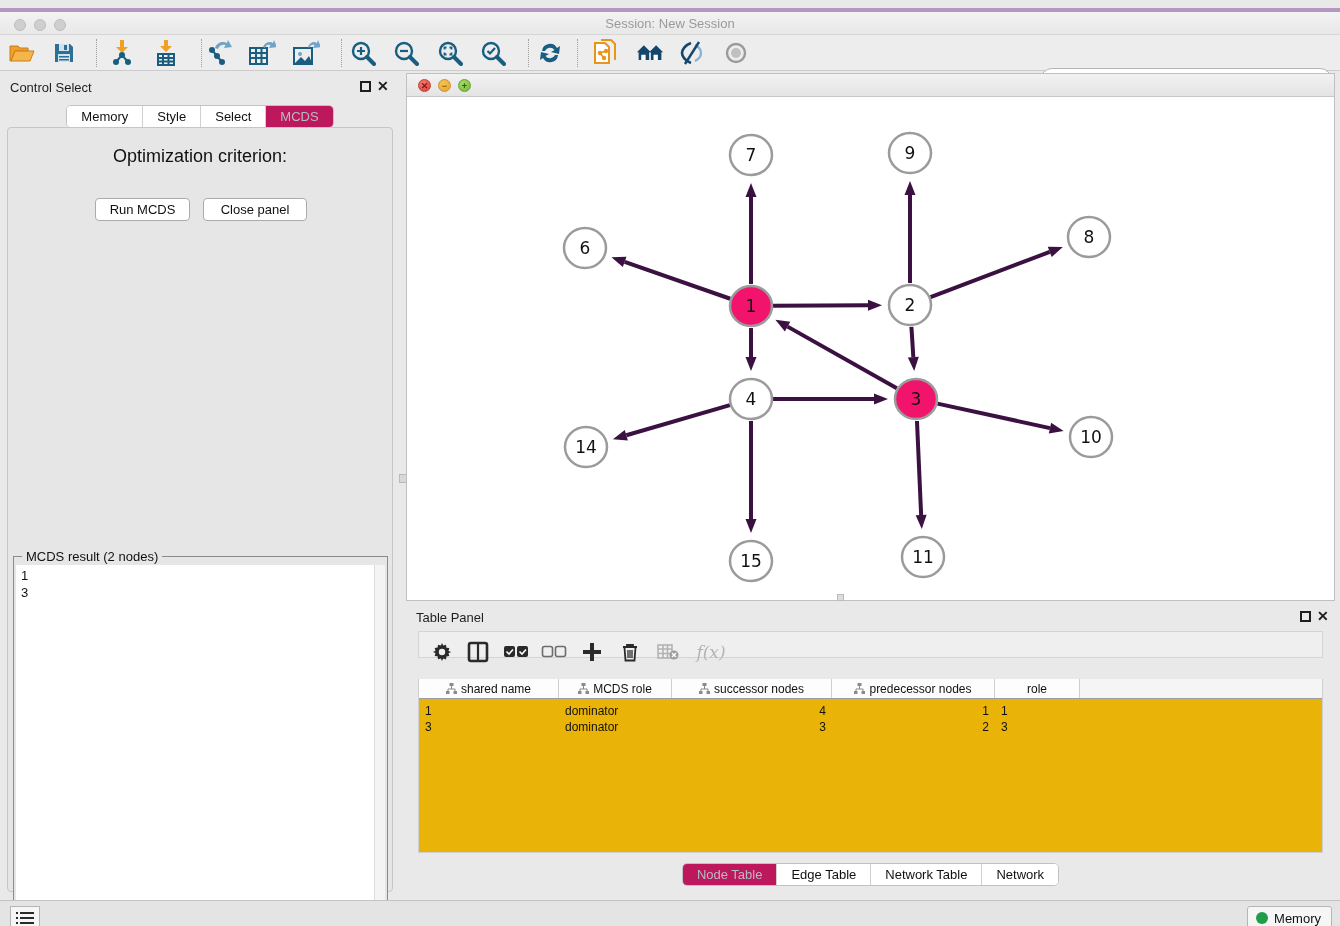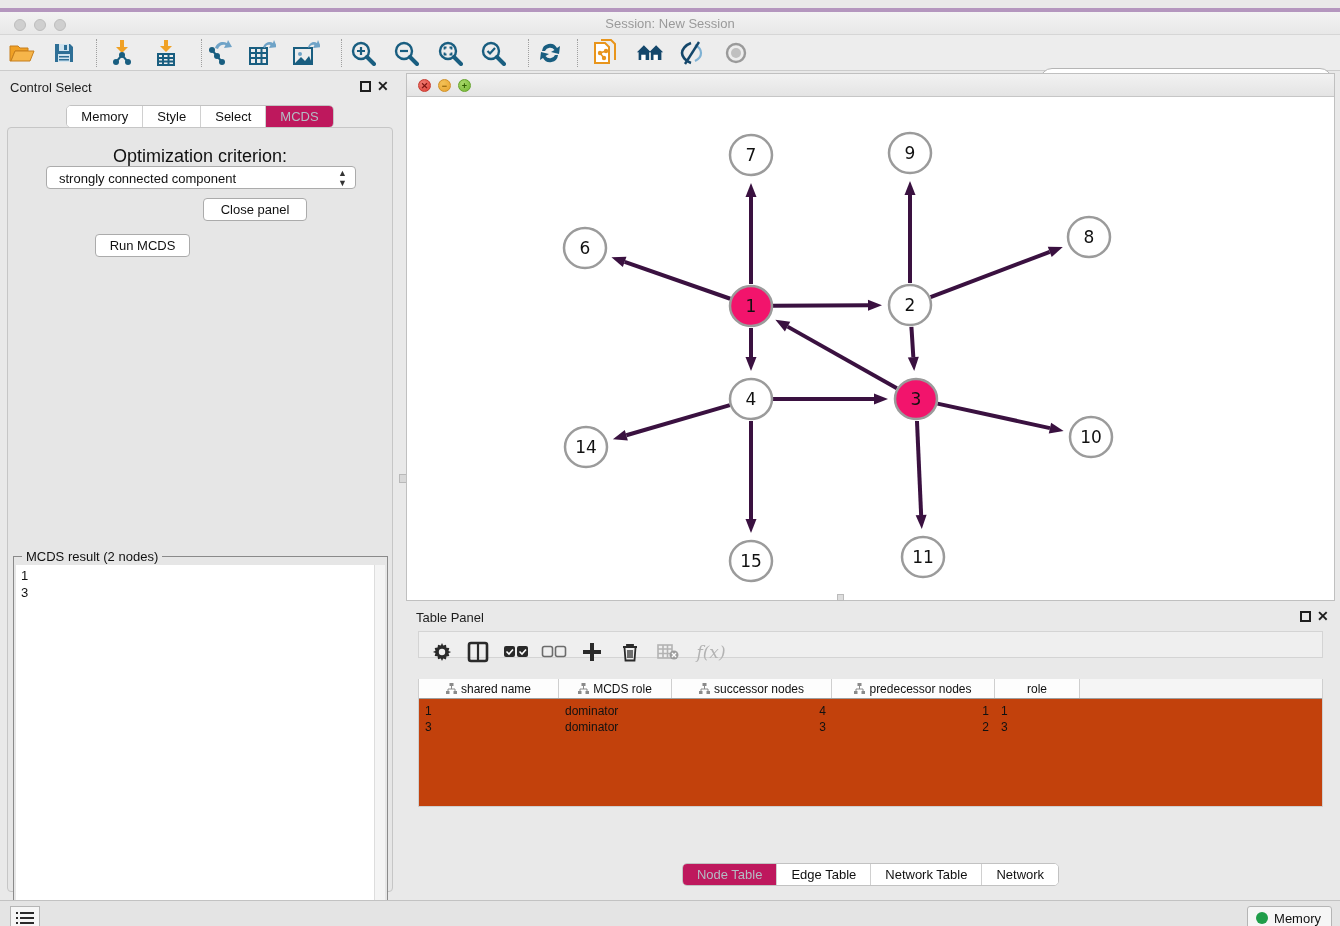--- a/index.html
+++ b/index.html
@@ -56,21 +56,21 @@
   .win-min { left:31px; background:radial-gradient(circle at 35% 30%, #f3c156, #e8a430); color:#8a5d00; border:1px solid #d09127; }
   .win-max { left:51px; background:radial-gradient(circle at 35% 30%, #a8d76a, #74b734); color:#2d5d00; border:1px solid #65a32c; }
   .net-canvas { position:absolute; left:0; top:23px; width:927px; height:503px; background:#ffffff; }
 
   
   .tpanel { position:absolute; left:406px; top:595px; width:929px; height:295px; background:#e9e9e9; }
   .tp-toolbar { position:absolute; left:12px; top:28px; width:905px; height:27px; background:#efefef; border:1px solid #d4d4d4; }
   .tp-ico { position:absolute; top:7px; display:flex; align-items:center; justify-content:center; width:26px; height:26px; cursor:pointer; }
   .tp-ico.disabled { cursor:default; }
   .fx { font-family:"DejaVu Serif", serif; font-style:italic; font-size:17px; color:#b3b3b3; }
-  .ttable { position:absolute; left:12px; top:76px; width:905px; height:128px; background:#c2410c; border:1px solid #cfcfcf; border-top:none; }
+  .ttable { position:absolute; left:12px; top:76px; width:905px; height:174px; background:#eab308; border:1px solid #cfcfcf; border-top:none; }
   .thead-row { position:absolute; left:0; top:0; height:20px; width:100%; border-bottom:1px solid #9e9e9e; background:#f5f5f5; }
   .th-cell { position:absolute; top:0; height:19px; border-right:1px solid #cfcfcf; background:#fdfdfd; font-size:12px; color:#111; display:flex; align-items:center; justify-content:center; gap:4px; }
   .trow { position:absolute; left:0; height:16px; width:100%; font-size:12px; color:#111; }
   .td-cell { position:absolute; top:0; height:16px; line-height:16px; padding:0 6px; }
   .td-right { text-align:right; }
   .tp-tabs { position:absolute; left:0; top:260px; width:100%; text-align:center; }
 
   
   .statusbar { position:absolute; left:0; top:892px; width:1340px; height:34px; background:#e4e4e4; border-top:1px solid #c2c2c2; }
   .sb-left-btn { position:absolute; left:10px; top:5px; width:30px; height:24px; background:#f6f6f6; border:1px solid #b5b5b5; display:flex; align-items:center; justify-content:center; cursor:pointer; }
@@ -239,25 +239,21 @@
     <div class="cp-tabs">
       <span class="seg" id="cp-seg">
           <span class="seg-tab">Memory</span>
           <span class="seg-tab">Style</span>
           <span class="seg-tab">Select</span>
           <span class="seg-tab active">MCDS</span>
         </span>
     </div>
     <div class="cp-body">
       <div class="opt-label">Optimization criterion:</div>
-      <div class="dropdown">
-        <span class="dd-text">strongly connected component</span>
-        <span class="dd-arrows">▲<br>▼</span>
-      </div>
-      <div class="cp-btn" style="left:87px; width:95px;margin-top:36px;">Run MCDS</div>
+      <div class="cp-btn" style="left:87px; width:95px;">Run MCDS</div>
       <div class="cp-btn" style="left:195px; width:104px;">Close panel</div>
       <div class="mcds-fieldset">
         <span class="mcds-legend">MCDS result (2 nodes)</span>
         <div class="mcds-text" id="mcds-lines">
             <div>1</div>
             <div>3</div>
           </div>
         <div class="mcds-scroll"></div>
       </div>
     </div>

